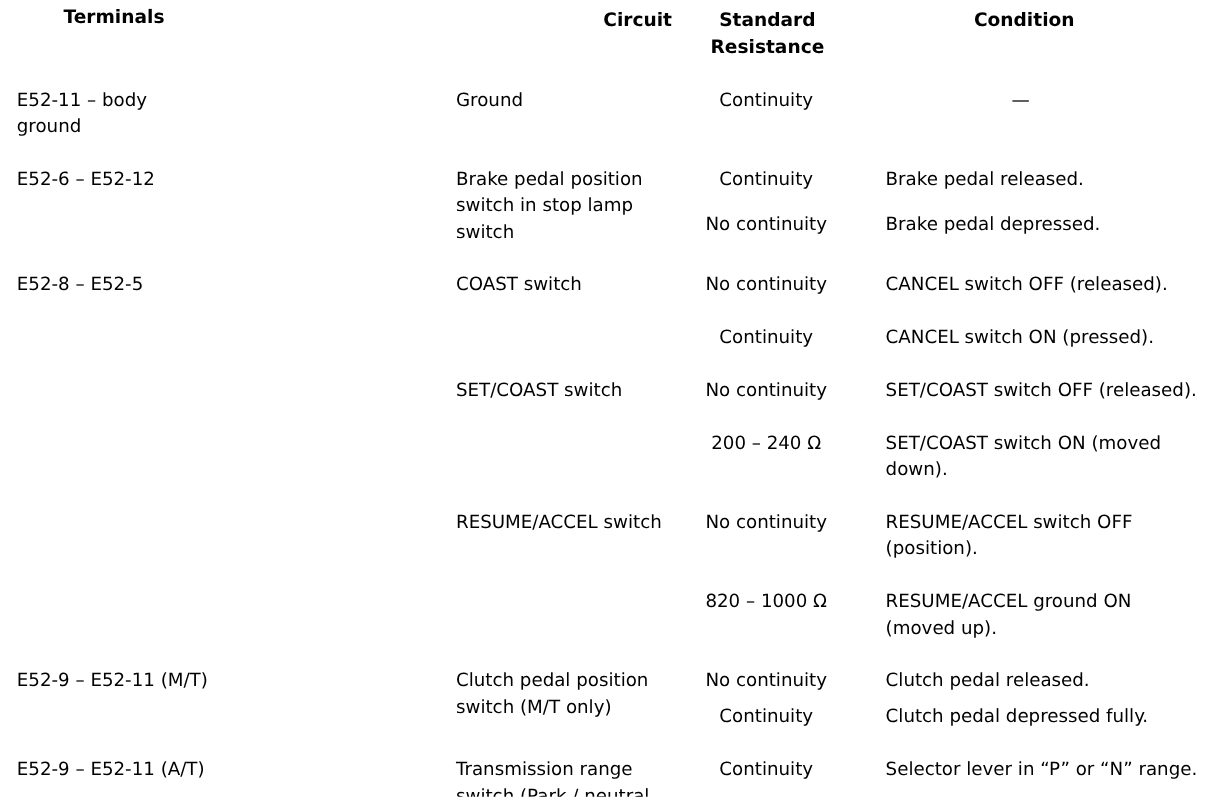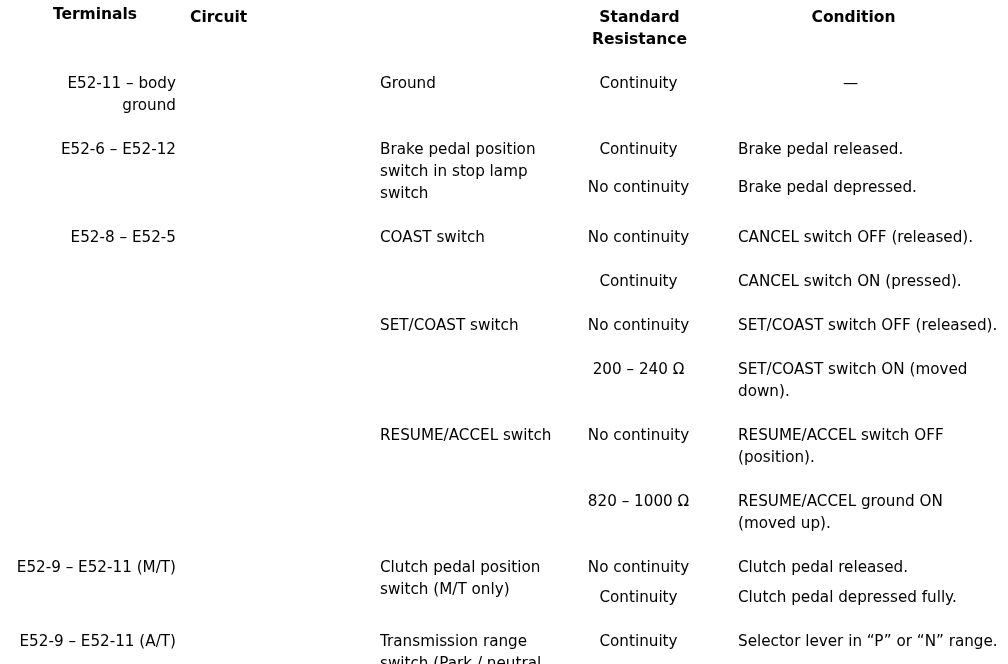--- a/index.html
+++ b/index.html
@@ -36,33 +36,33 @@
 
   thead th {
     font-weight: bold;
     font-size: 15.5px;
     line-height: 22px;
     padding: 0;
     vertical-align: top;
     border: none;
   }
   th.h-term { text-align: center; padding-top: 3px; }
-  th.h-circ { text-align: left; padding-top: 6px; margin-top: 27px; }
+  th.h-circ { text-align: right; padding-top: 6px; margin-top: 27px; }
   th.h-res  { text-align: center; padding-top: 6px; }
   th.h-cond { text-align: center; padding-top: 6px; padding-right: 20px; }
 
   tbody td {
     font-size: 15.2px;
     line-height: 22px;
     padding: 0;
     vertical-align: top;
     border: none;
   }
   td.term {
-    text-align: right;
+    text-align: left;
     padding-left: 14px;
     padding-right: 14px;
   }
   td.circ {
     text-align: left;
     padding-left: 190px;
     padding-right: 8px;
   }
   td.res {
     text-align: center;

